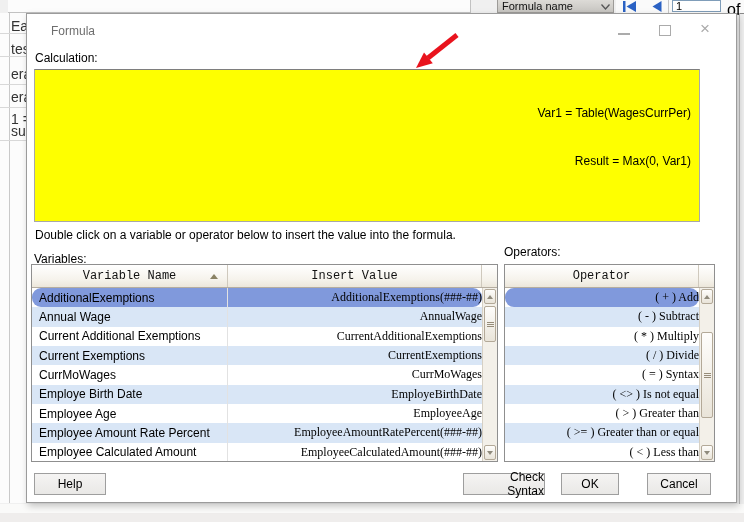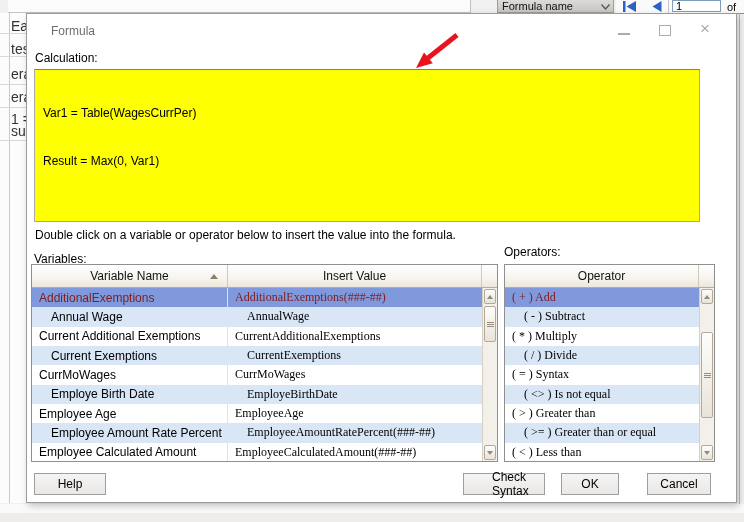--- a/index.html
+++ b/index.html
@@ -11,53 +11,53 @@
   .bg-vline{left:9px;top:13px;width:1px;height:490px;background:#c9c9c9;}
   .frag{left:11px;font-size:14px;color:#333;white-space:nowrap;}
   .frag-sep{left:0;width:26px;height:1px;background:#d8d8d8;}
   .top-strip{left:0;top:0;width:744px;height:13px;background:#f0f0f0;}
   .top-field{left:8px;top:0;width:462px;height:12px;background:#fcfcfc;border-bottom:1px solid #c2c2c2;border-right:1px solid #c2c2c2;}
   .combo{left:497px;top:0;width:117px;height:13px;box-sizing:border-box;background:linear-gradient(#dddbd7,#c7c5c1);border:1px solid #9d9b98;border-top:none;font-size:11px;color:#111;line-height:12px;padding-left:4px;}
   .combo-chev{right:3px;top:4px;}
   .nav{left:616px;top:0;width:128px;height:13px;background:#fafafa;border-bottom:1px solid #8a8a8a;}
   .nav-sep{left:52px;top:0;width:1px;height:13px;background:#c6c6c6;}
   .rec-input{left:56px;top:0;width:49px;height:12px;box-sizing:border-box;background:#fff;border:1px solid #7f9db9;font-size:11px;line-height:11px;padding-left:3px;color:#000;}
-  .rec-of{left:111px;top:1px;font-size:11px;color:#000;}
+  .rec-of{left:111px;top:1px;font-size:16px;color:#000;}
   .right-vline{left:739px;top:13px;width:1px;height:491px;background:#bcbcbc;}
   .bot1{left:0;top:504px;width:744px;height:9px;background:#fafaf9;}
   .bot2{left:0;top:513px;width:744px;height:9px;background:#efedec;}
   
-  .dialog{left:26px;top:13px;width:709px;height:488px;background:#fff;border:1px solid #9b9b9b;box-shadow:2px 3px 7px rgba(0,0,0,0.22);}
+  .dialog{left:26px;top:13px;width:709px;height:488px;background:#fff;border:1px solid #9b9b9b;box-shadow:2px 3px 7px rgba(0,0,0,0.22);text-align:right;}
   .dlg-title{left:24px;top:10px;font-size:12px;color:#6e6e6e;}
   .win-controls{right:26px;top:4px;display:flex;gap:29px;align-items:center;height:22px;}
   .min-icon{width:12px;height:2px;background:#ababab;margin-top:9px;}
   .max-icon{width:10px;height:9px;border:1.5px solid #ababab;margin-top:2px;}
   .close-icon{font-size:17px;color:#ababab;line-height:20px;}
   .calc-label,.instruction,.tbl-label{font-size:12px;color:#000;}
   .calc-label{left:8px;top:37px;}
   .calc-box{left:7px;top:55px;width:666px;height:153px;box-sizing:border-box;background:var(--calc_bg);border:1px solid #a8a8a8;border-top-color:#7e7e7e;padding:3px 8px;font-size:12px;color:#000;line-height:16px;white-space:pre;}
   .arrow-svg{left:372px;top:13px;}
   .instruction{left:8px;top:214px;}
   .tbl-label.vars{left:7px;top:238px;}
   .tbl-label.ops{left:477px;top:231px;}
   
   .grid{box-sizing:border-box;background:#fff;border:1px solid #8f8f8f;}
   .grid.vars{left:4px;top:250px;width:467px;height:198px;}
   .grid.ops{left:477px;top:250px;width:211px;height:198px;}
-  .ghead{position:absolute;left:0;top:0;right:0;height:22px;display:flex;background:linear-gradient(#ffffff,#f6f3ec 65%,#ece7db);border-bottom:1px solid #b5ada0;font-size:12px;color:#111;}
+  .ghead{position:absolute;left:0;top:0;right:0;height:22px;display:flex;background:linear-gradient(#ffffff,#f6f3ec 65%,#ece7db);border-bottom:1px solid #b5ada0;font-size:12px;color:#111;font-family:Liberation Mono, monospace;}
   .th{display:flex;align-items:center;justify-content:center;position:relative;box-sizing:border-box;border-right:1px solid #cfc9bd;}
   .th.name{width:196px;}
   .th.val{flex:1;}
   .th.op{flex:1;}
   .th.corner{width:15px;border-right:none;}
   .sort-asc{position:absolute;right:9px;top:9px;width:0;height:0;border-left:4px solid transparent;border-right:4px solid transparent;border-bottom:5px solid #8a8264;}
   .gbody{position:absolute;left:0;top:23px;right:15px;bottom:0;overflow:hidden;}
   .trow{height:19.34px;display:flex;align-items:center;font-size:12px;color:#000;background:#fff;}
-  .trow.alt{background:var(--row_alt);padding-left:12px;}
-  .trow.selected{background:var(--selection);color:#7f1d1d;}
+  .trow.alt{background:var(--row_alt);}
+  .trow.selected{background:var(--selection);color:#000000;border-radius:9px;}
   .cell{box-sizing:border-box;padding-left:7px;overflow:hidden;white-space:nowrap;}
   .cell.name{width:196px;border-right:1px solid #e2e2e2;align-self:stretch;display:flex;align-items:center;}
   .cell.value,.cell.op{flex:1;font-family:Liberation Serif, serif;}
   
   .sbar{position:absolute;top:23px;right:0;bottom:0;width:15px;background:#f3f0e9;border-left:1px solid #d6d0c4;box-sizing:border-box;}
   .sb-btn,.sb-thumb{position:absolute;left:1px;right:1px;box-sizing:border-box;background:linear-gradient(#fefdfb,#e9e4d9);border:1px solid #b3a998;border-radius:2px;display:flex;align-items:center;justify-content:center;}
   .sb-btn{height:15px;}
   .sb-up{top:1px;}
   .sb-down{bottom:1px;}
   .tri-up{width:0;height:0;border-left:3.5px solid transparent;border-right:3.5px solid transparent;border-bottom:4px solid #8f8a7c;}

